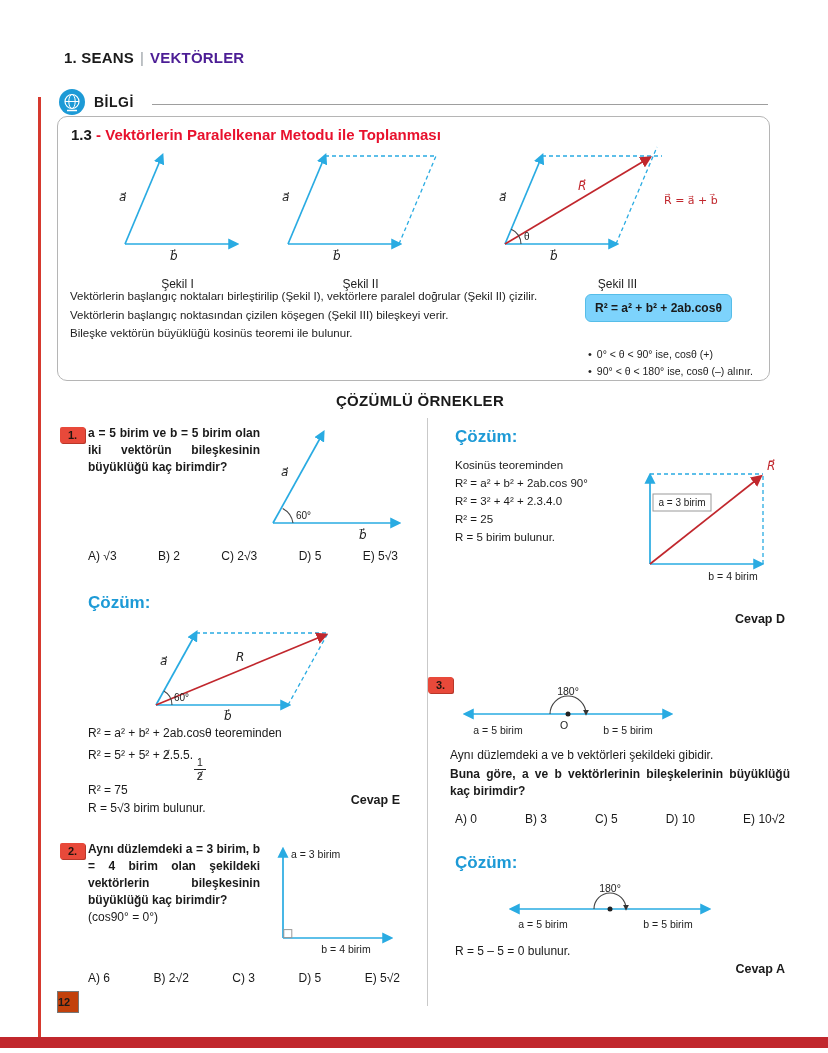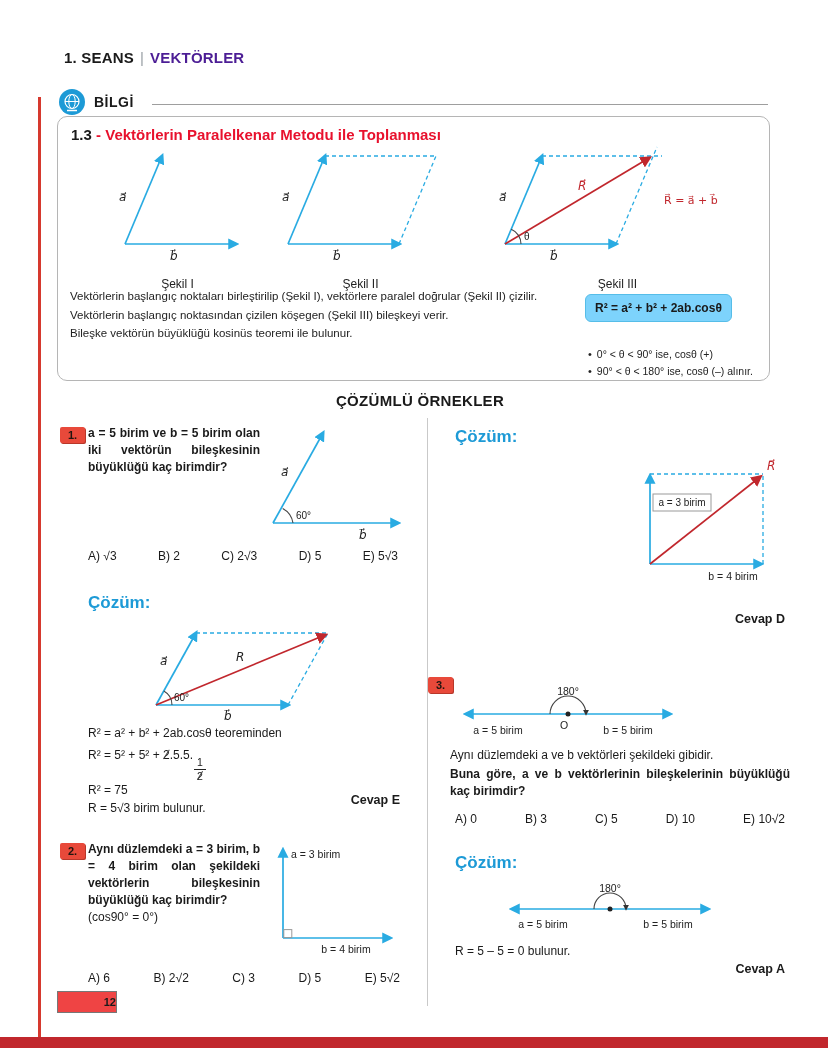--- a/index.html
+++ b/index.html
@@ -5,22 +5,22 @@
 <style>
   *{margin:0;padding:0;box-sizing:border-box}
   html,body{background:#fff}
   .page{position:relative;width:828px;height:1053px;background:#fff;overflow:hidden;
         font-family:"Liberation Sans","DejaVu Sans",sans-serif;color:#1a1a1a}
   .abs{position:absolute}
 
   
   .left-stripe{position:absolute;left:38px;top:97px;width:3px;height:940px;background:#d6392e}
   .bottom-bar{position:absolute;left:0;top:1037px;width:828px;height:11px;background:#c1272d}
-  .pagenum{position:absolute;left:57px;top:991px;width:60px;height:22px;border:1px solid #777;
-           display:flex;align-items:center;justify-content:flex-end;font-size:11px;font-weight:bold;background:#ef4444}
+  .pagenum{position:absolute;left:57px;top:991px;width:22px;height:22px;border:1px solid #777;
+           display:flex;align-items:center;justify-content:flex-start;font-size:11px;font-weight:bold;background:#c2410c}
 
   
   .header{position:absolute;left:64px;top:49px;font-size:15px;font-weight:bold;letter-spacing:.2px}
   .header .sep{color:#9aa0a6;font-weight:normal;margin:0 6px}
   .header .topic{color:#4c1d95}
 
   
   .bilgi-icon{position:absolute;left:58px;top:88px}
   .bilgi-label{position:absolute;left:94px;top:94px;font-size:14px;font-weight:bold;letter-spacing:.5px}
   .bilgi-line{position:absolute;left:152px;top:104px;width:616px;border-top:1.4px solid #9e9e9e}
@@ -237,20 +237,27 @@
   </div>
   <div class="opts" style="left:88px;top:971px;width:312px">
     <span>A) 6</span>
     <span>B) 2√2</span>
     <span>C) 3</span>
     <span>D) 5</span>
     <span>E) 5√2</span>
   </div>
 
   <div class="sol-label" style="left:455px;top:427px">Çözüm:</div>
+  <div class="sol-lines" style="left:455px;top:456px;width:170px;font-size:11.5px">
+    <div>Kosinüs teoreminden</div>
+    <div>R² = a² + b² + 2ab.cos 90°</div>
+    <div>R² = 3² + 4² + 2.3.4.0</div>
+    <div>R² = 25</div>
+    <div>R = 5 birim bulunur.</div>
+  </div>
   <div class="abs" style="left:615px;top:452px">
     <svg width="180" height="140">
       <line x1="35" y1="112" x2="35" y2="24" class="vec" marker-end="url(#arrC)"></line>
       <line x1="35" y1="112" x2="146" y2="112" class="vec" marker-end="url(#arrC)"></line>
       <line x1="35" y1="22" x2="148" y2="22" class="dash"></line>
       <line x1="148" y1="112" x2="148" y2="22" class="dash"></line>
       <line x1="35" y1="112" x2="145" y2="25" class="res" marker-end="url(#arrR)"></line>
       <text x="152" y="18" class="lblr">R⃗</text>
       <rect x="38" y="42" width="58" height="17" fill="#fff" stroke="#999" stroke-width="1"></rect>
       <text x="67" y="54" text-anchor="middle" class="ann" style="font-size:10px">a = 3 birim</text>

